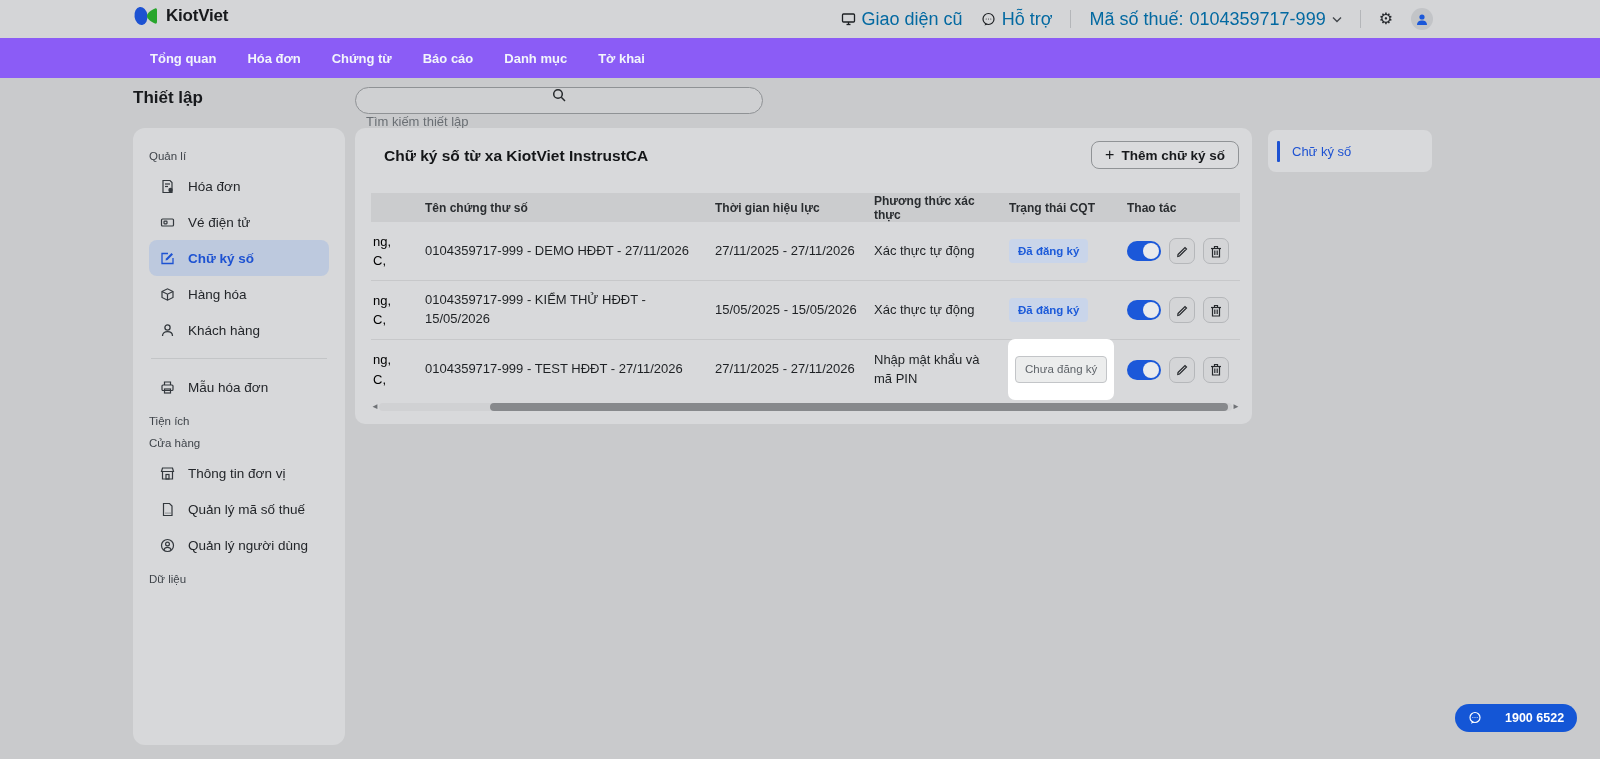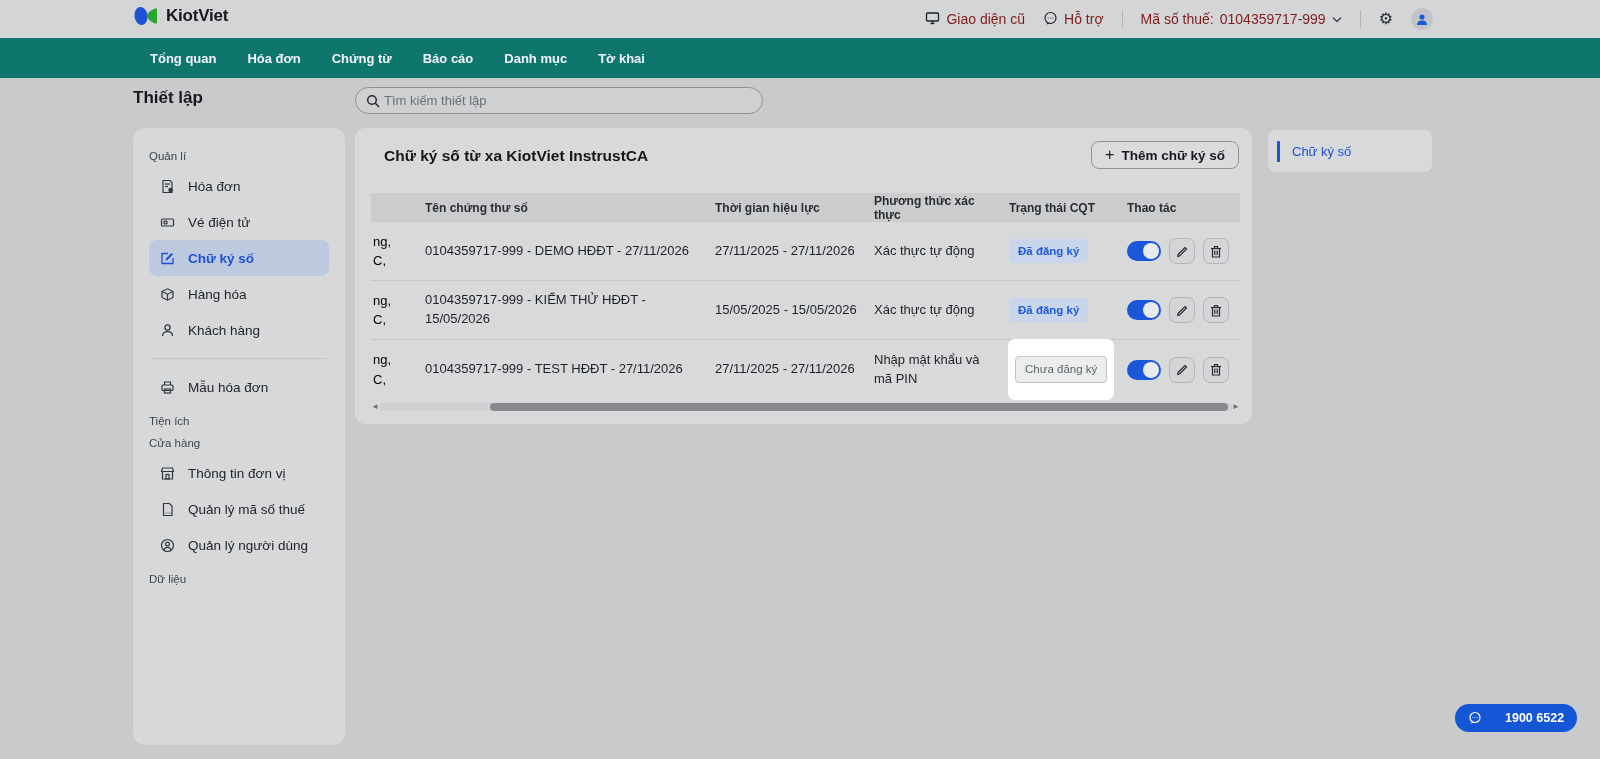--- a/index.html
+++ b/index.html
@@ -5,35 +5,35 @@
   * { margin:0; padding:0; box-sizing:border-box; }
   html,body { width:1600px; height:759px; }
   body { font-family:"Liberation Sans", sans-serif; background:#c9cacc; overflow:hidden; position:relative; }
   .screen { position:absolute; inset:0; width:1600px; height:759px; }
 
   
   .topbar { position:absolute; left:0; top:0; width:1600px; height:38px; background:#d4d5d7; display:flex; align-items:center; }
   .brand { position:absolute; left:133px; top:0; height:31px; display:flex; align-items:center; gap:7px; }
   .brand-name { font-size:17px; font-weight:bold; color:#17191c; letter-spacing:-0.2px; }
   .topbar-right { position:absolute; right:167px; top:0; height:38px; display:flex; align-items:center; gap:18px; }
-  .tb-item { display:flex; gap:6px; font-size:14px; color:#7f1d1d; cursor:default; }
+  .tb-item { display:flex; align-items:center; gap:6px; font-size:18px; color:#0369a1; cursor:default; }
   .tb-divider { width:1px; height:18px; background:#b4b6b9; }
   .tax-value { display:flex; align-items:center; gap:6px; }
   .gear { font-size:16px; color:#26292d; line-height:1; }
   .avatar { width:22px; height:22px; border-radius:50%; background:#c2c4c7; display:flex; align-items:center; justify-content:center; }
 
   
-  .mainnav { position:absolute; left:0; top:38px; width:1600px; height:40px; background:#0f766e; display:flex; align-items:center; gap:31px; padding-left:150px; }
+  .mainnav { position:absolute; left:0; top:38px; width:1600px; height:40px; background:#8b5cf6; display:flex; align-items:center; gap:31px; padding-left:150px; }
   .mainnav .nav-item { color:#f2f5fb; font-size:13px; font-weight:bold; cursor:pointer; }
 
   
   .page-title { position:absolute; left:133px; top:88px; font-size:17px; font-weight:bold; color:#17191c; }
 
   
-  .search { position:absolute; left:355px; top:87px; width:408px; height:27px; border:1px solid #8f9295; border-radius:14px; display:flex; align-items:center; padding:0 10px; gap:4px; background:#cfd0d2; }
+  .search { position:absolute; left:355px; top:87px; width:408px; height:27px; border:1px solid #8f9295; border-radius:14px; display:flex; align-items:center; padding:0 10px; gap:12px; background:#cfd0d2;flex-direction:column; }
   .search input { border:none; outline:none; background:transparent; font-size:13px; color:#24272b; width:100%; font-family:"Liberation Sans", sans-serif; }
   .search input::placeholder { color:#6a6f74; }
 
   
   .sidebar { position:absolute; left:133px; top:128px; width:212px; height:617px; background:#d7d8da; border-radius:12px; padding:12px 16px; }
   .side-section { font-size:11.5px; color:#3f444a; margin:10px 0 6px 0; }
   .side-item { display:flex; align-items:center; gap:13px; padding:10px 10px; border-radius:8px; font-size:13.5px; color:#23262a; cursor:pointer; }
   .side-item .icn { width:16px; height:16px; display:flex; align-items:center; justify-content:center; color:#33383d; flex:0 0 16px; }
   .side-item.active { background:#bdc9de; color:#1d52d2; font-weight:bold; }
   .side-item.active .icn { color:#1d52d2; }

